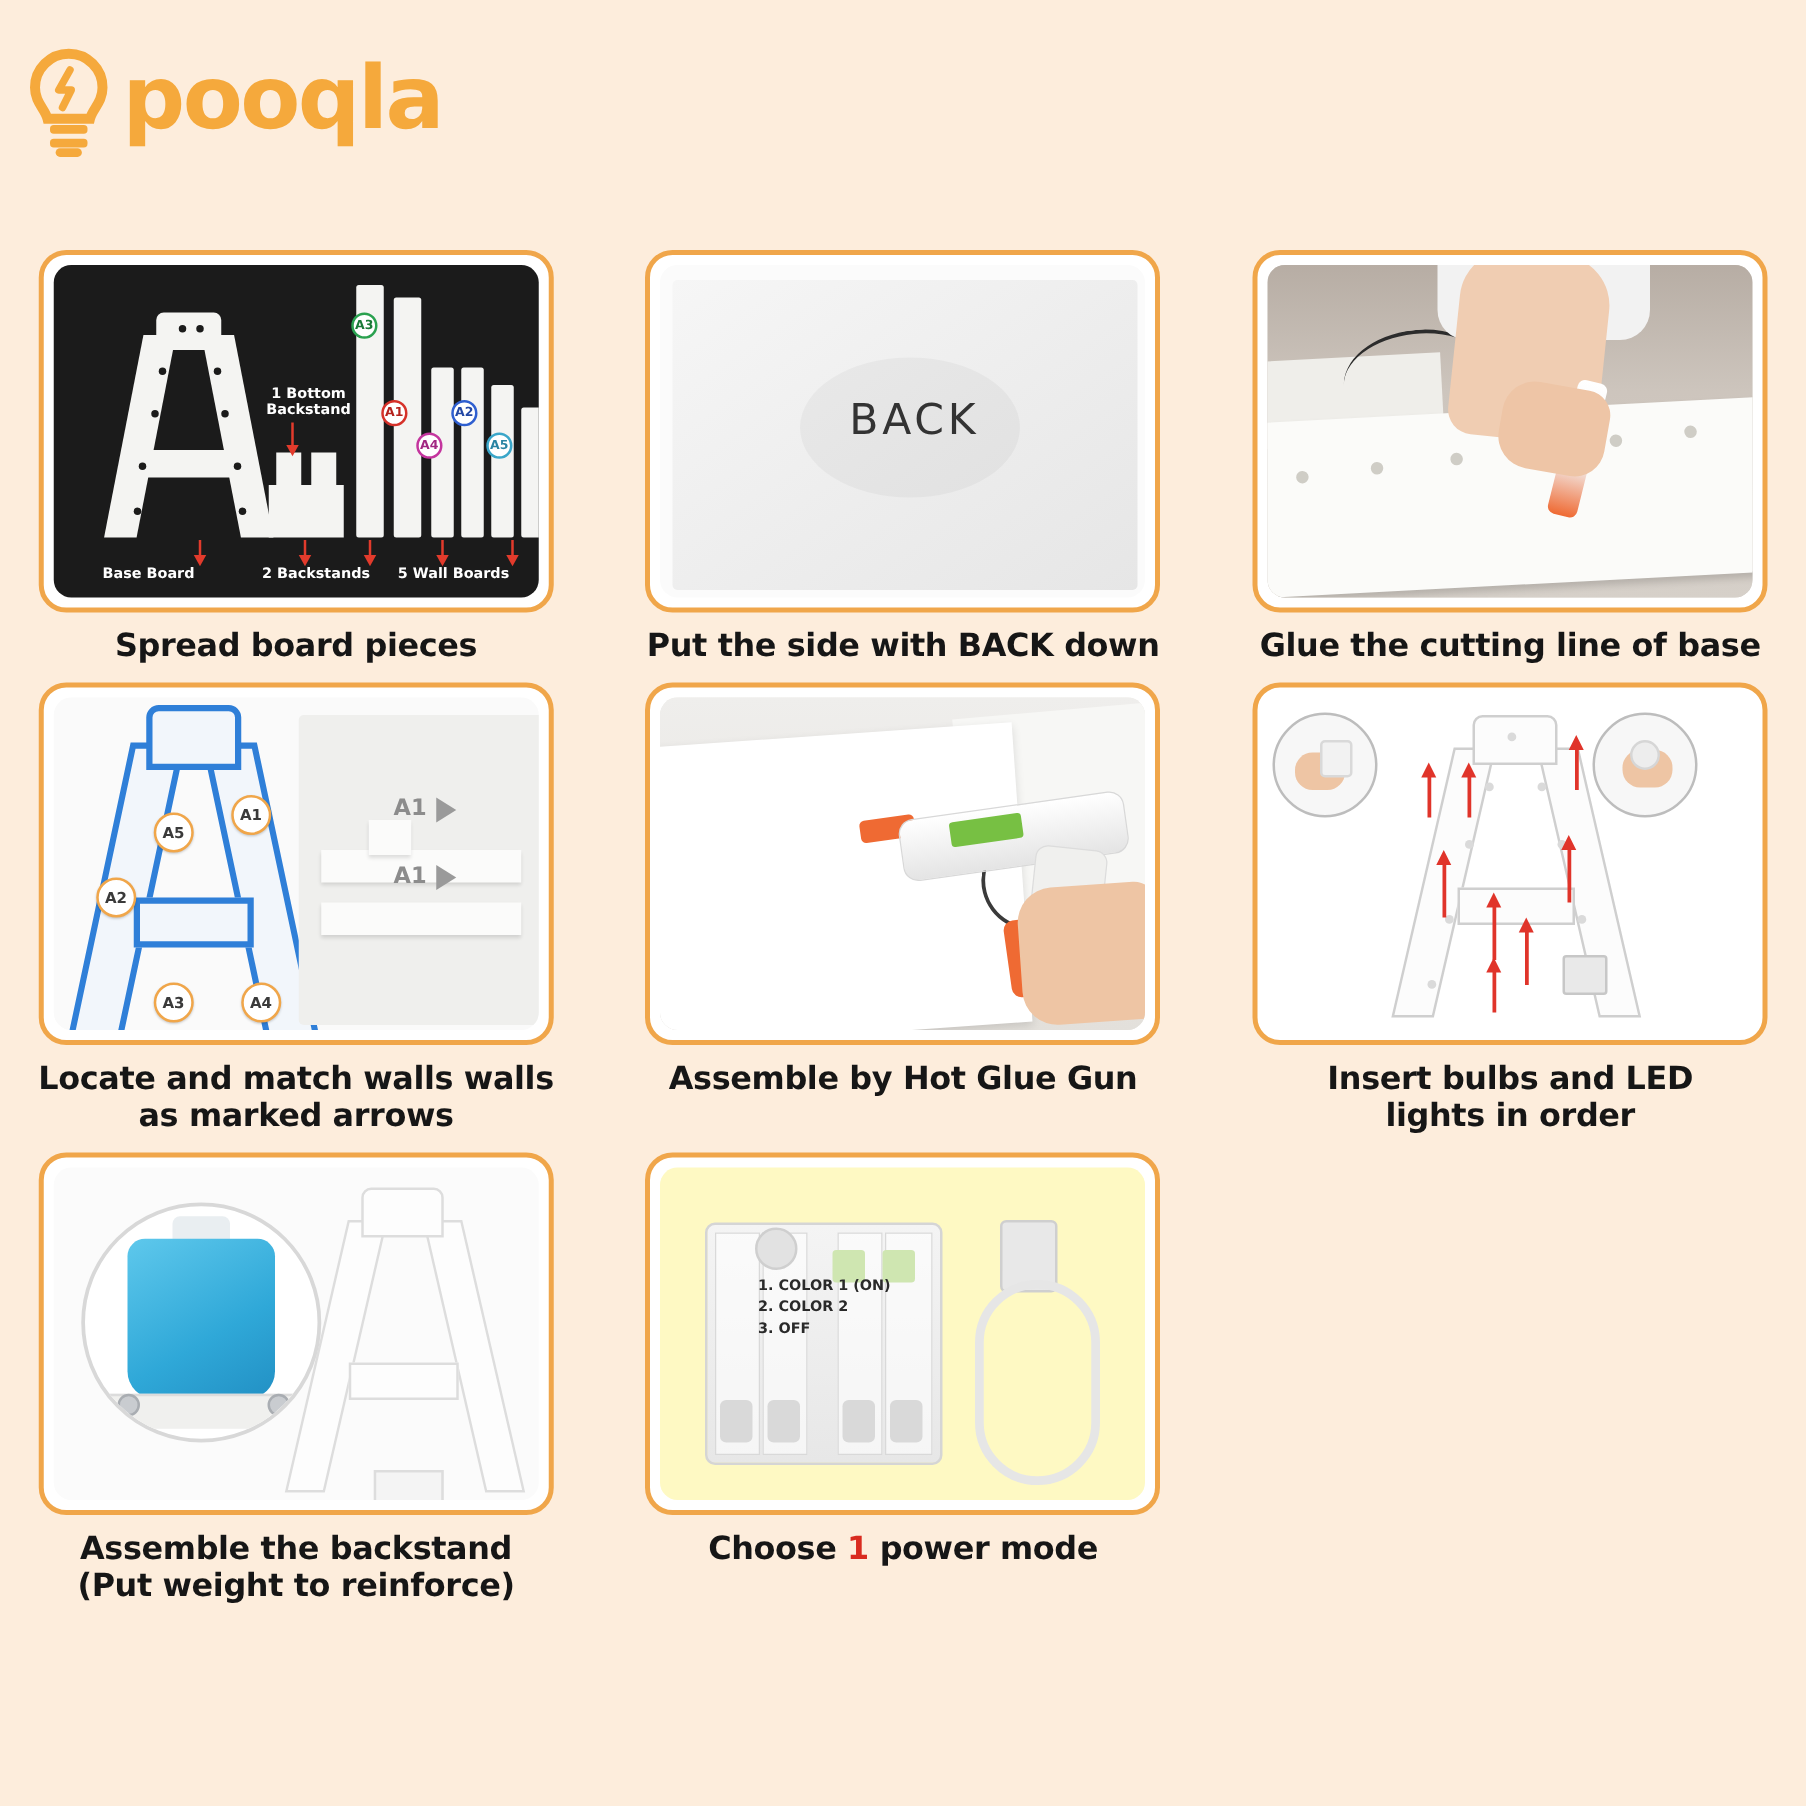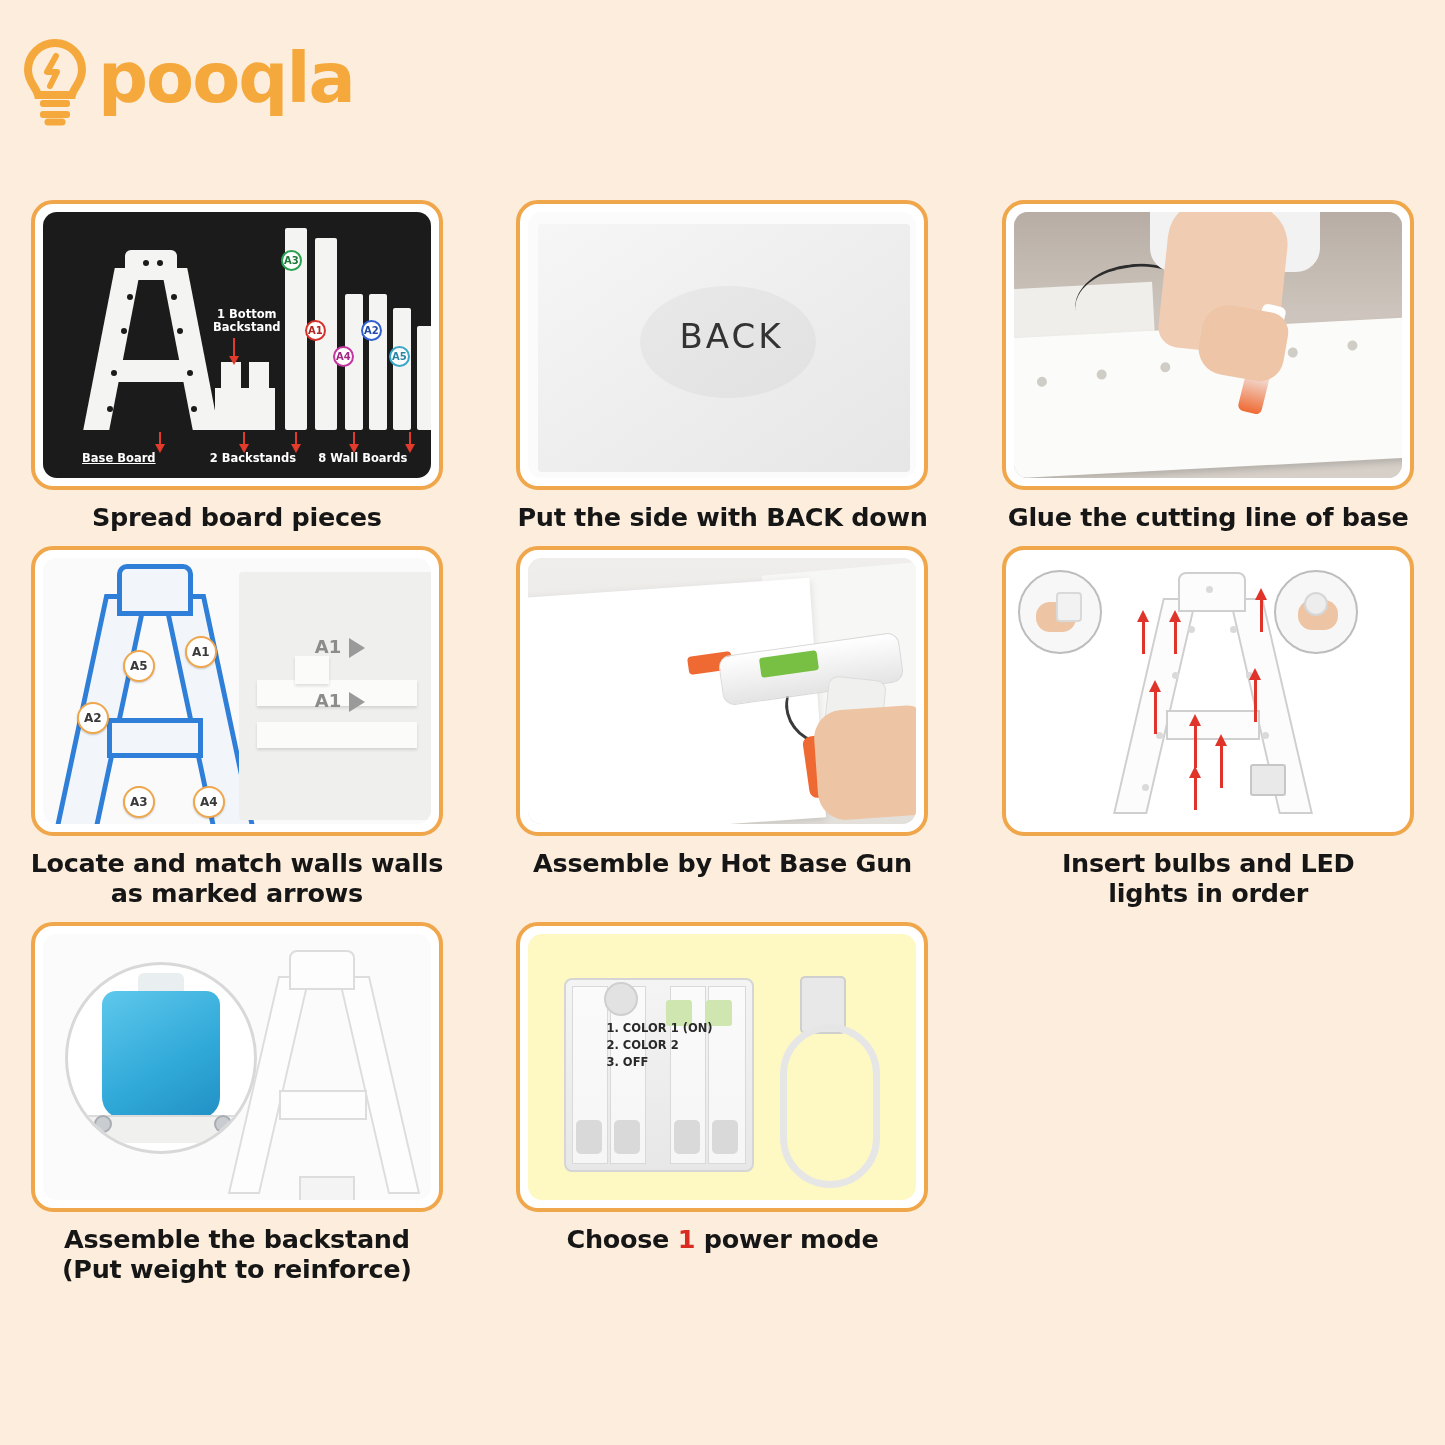--- a/index.html
+++ b/index.html
@@ -705,23 +705,23 @@
           <div class="s2-wall" style="left:350px;top:96px;width:18px;height:122px;"></div>
           <div class="s2-wall" style="left:374px;top:114px;width:16px;height:104px;"></div>
 
           <div class="s2-badge bdg-a3" style="left:238px;top:38px;">A3</div>
           <div class="s2-badge bdg-a1" style="left:262px;top:108px;">A1</div>
           <div class="s2-badge bdg-a4" style="left:290px;top:134px;">A4</div>
           <div class="s2-badge bdg-a2" style="left:318px;top:108px;">A2</div>
           <div class="s2-badge bdg-a5" style="left:346px;top:134px;">A5</div>
 
           <div class="s2-text" style="left:156px;top:96px;width:96px;">1 Bottom<br>Backstand</div>
-          <div class="s2-text" style="left:16px;top:240px;width:120px;text-decoration:underline;">Base Board</div>
+          <div class="s2-text" style="left:16px;top:240px;width:120px;">Base Board</div>
           <div class="s2-text" style="left:152px;top:240px;width:116px;">2 Backstands</div>
-          <div class="s2-text" style="left:254px;top:240px;width:132px;">8 Wall Boards</div>
+          <div class="s2-text" style="left:254px;top:240px;width:132px;">5 Wall Boards</div>
 
           <div class="s2-arrow-stem" style="left:116px;top:220px;height:14px;"></div>
           <div class="s2-arrow" style="left:112px;top:232px;transform:rotate(180deg);"></div>
           <div class="s2-arrow-stem" style="left:200px;top:220px;height:14px;"></div>
           <div class="s2-arrow" style="left:196px;top:232px;transform:rotate(180deg);"></div>
           <div class="s2-arrow-stem" style="left:252px;top:220px;height:14px;"></div>
           <div class="s2-arrow" style="left:248px;top:232px;transform:rotate(180deg);"></div>
           <div class="s2-arrow-stem" style="left:310px;top:220px;height:14px;"></div>
           <div class="s2-arrow" style="left:306px;top:232px;transform:rotate(180deg);"></div>
           <div class="s2-arrow-stem" style="left:366px;top:220px;height:14px;"></div>
@@ -809,21 +809,21 @@
           <div class="s6-panel"></div>
           <div class="s6-cord"></div>
           <div class="s6-gun-tip"></div>
           <div class="s6-gun"></div>
           <div class="s6-gun-label"></div>
           <div class="s6-handle"></div>
           <div class="s6-trigger"></div>
           <div class="s6-hand"></div>
         </div>
       </div>
-      <div class="caption">Assemble by Hot Base Gun</div>
+      <div class="caption">Assemble by Hot Glue Gun</div>
     </div>
 
     <div class="cell">
       <div class="frame">
         <div class="frame-inner scene7">
           <div class="s7-letter">
             <div class="s7-p s7-l1"></div>
             <div class="s7-p s7-l2"></div>
             <div class="s7-p s7-apex"></div>
             <div class="s7-p s7-bar"></div>

